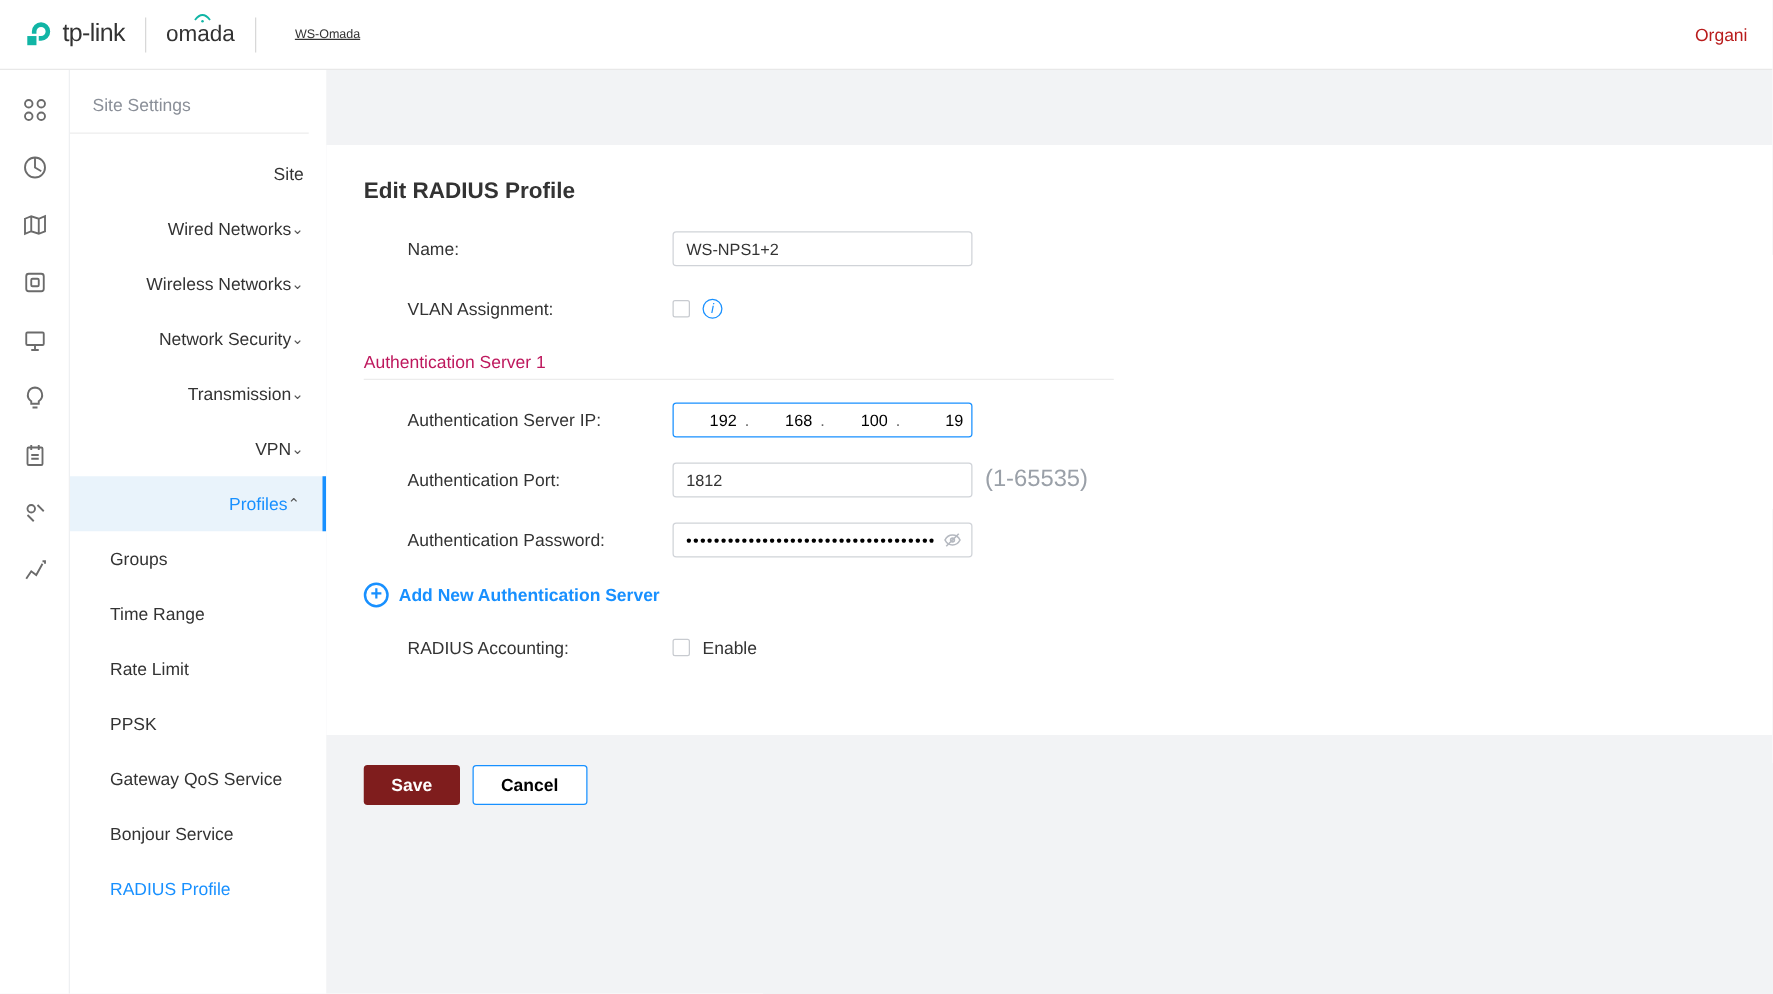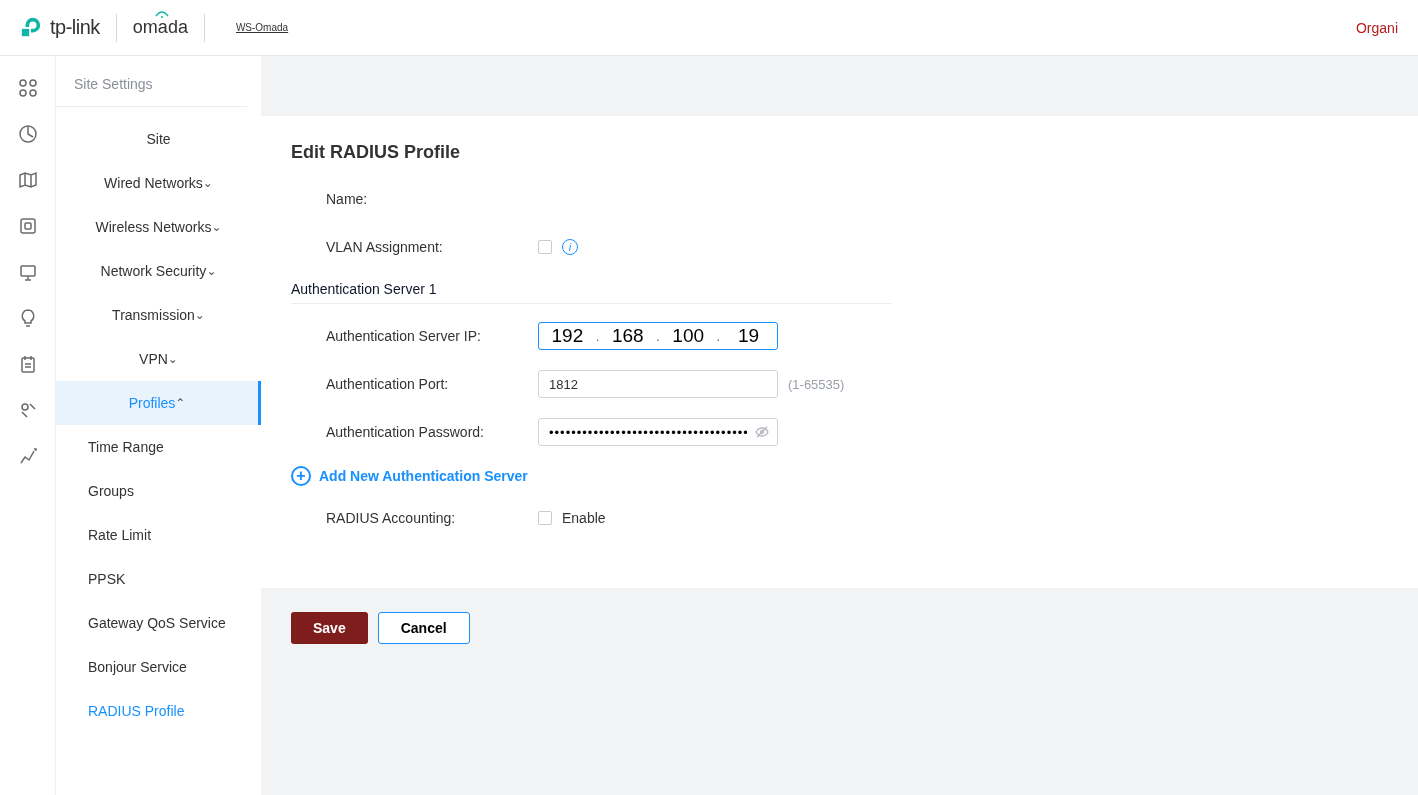--- a/index.html
+++ b/index.html
@@ -15,47 +15,47 @@
     .ws-text { font-size: 10px; color: #333; margin-left: 15px; text-decoration: underline; }
     .header-right { font-size: 14px; color: #b91c1c; }
     
     .body-wrap { display: flex; height: calc(795px - 56px); }
     
     .icon-rail { width: 56px; border-right: 1px solid #eef0f2; display: flex; flex-direction: column; align-items: center; padding-top: 22px; gap: 26px; }
     .rail-icon { width: 20px; height: 20px; color: #6b6b6b; display:flex; align-items:center; justify-content:center; }
     
     .sidebar { width: 205px; padding: 20px 0 20px 0; }
     .side-heading { color: #8a8f98; font-size: 14px; padding: 0 16px 14px 18px; border-bottom: 1px solid #ededed; margin: 0 14px 10px 0; }
-    .side-item { display: flex; align-items: center; justify-content: center; padding: 14px 18px; cursor: pointer; font-size: 14px; color: #333; }
+    .side-item { display: flex; align-items: center; justify-content: flex-end; padding: 14px 18px; cursor: pointer; font-size: 14px; color: #333; }
     .side-item.active { background: #e9f3fb; color: #1890ff; border-right: 3px solid #1890ff; }
     .sub-item { padding: 14px 18px 14px 32px; font-size: 14px; color: #333; cursor: pointer; }
     .sub-item.active { color: #1890ff; }
     .chev { font-size: 12px; color: #555; }
     
     .content { flex: 1; background: #f2f3f5; padding: 0; overflow: auto; }
     .panel { background: #fff; margin: 60px 0 0 0; padding: 26px 30px 36px 30px; }
     .panel-title { font-size: 18px; font-weight: 600; margin-bottom: 22px; }
     
     .form-row { display: flex; align-items: center; margin-bottom: 20px; min-height: 28px; margin-left: 35px; }
     .form-label { width: 212px; font-size: 14px; color: #333; }
     .form-ctrl { display: flex; align-items: center; gap: 10px; }
     
     .text-input { width: 240px; height: 28px; border: 1px solid #d0d3d8; border-radius: 3px; padding: 0 10px; font-size: 13px; color: #333; }
     
     .ip-input { width: 240px; height: 28px; border: 1px solid #1890ff; border-radius: 3px; display: flex; align-items: center; justify-content: space-evenly; font-size: 13px; }
-    .ip-oct { width: 44px; border: none; text-align: center; outline: none; font-size: 19px; }
+    .ip-oct { width: 44px; border: none; text-align: right; outline: none; font-size: 13px; }
     .ip-dot { color: #666; }
     
     .checkbox { width: 14px; height: 14px; border: 1px solid #c8cbd0; border-radius: 2px; background: #fff; display: inline-block; }
     .chk-label { font-size: 14px; color: #333; }
     .info-ic { width: 16px; height: 16px; border: 1px solid #1890ff; border-radius: 50%; color: #1890ff; font-size: 11px; display:flex; align-items:center; justify-content:center; font-style: italic; }
     
-    .section-head { color: #0f172a; font-size: 14px; border-bottom: 1px solid #ececec; padding-bottom: 6px; margin: 4px 0 18px 0; width: 600px; }
-    
-    .hint { color: #9aa0a8; font-size: 13px; }
+    .section-head { color: #be185d; font-size: 14px; border-bottom: 1px solid #ececec; padding-bottom: 6px; margin: 4px 0 18px 0; width: 600px; }
+    
+    .hint { color: #9aa0a8; font-size: 19px; }
     
     .pwd-wrap { position: relative; width: 240px; }
     .pwd-input { width: 240px; height: 28px; border: 1px solid #d0d3d8; border-radius: 3px; padding: 0 30px 0 10px; font-size: 13px; letter-spacing: 1px; }
     .eye-ic { position: absolute; right: 8px; top: 6px; color: #b5b9c0; cursor: pointer; }
     
     .add-link { display: flex; align-items: center; gap: 8px; color: #1890ff; font-weight: 600; cursor: pointer; margin: 4px 0 18px 0; }
     .plus-ic { width: 20px; height: 20px; border: 2px solid #1890ff; border-radius: 50%; display:flex; align-items:center; justify-content:center; font-size: 16px; line-height: 1; }
     
     .buttons { display: flex; gap: 10px; padding: 24px 0 0 30px; }
     .btn { height: 32px; padding: 0 22px; border-radius: 3px; font-size: 14px; font-weight: 600; cursor: pointer; display:flex; align-items:center; }
@@ -169,35 +169,38 @@
         <span class="chev">⌄</span>
       </div>
     <div class="side-item">
         <span>VPN</span>
         <span class="chev">⌄</span>
       </div>
     <div class="side-item active">
         <span>Profiles</span>
         <span class="chev">⌃</span>
       </div>
+    <div class="sub-item">Groups</div>
     <div class="sub-item">Time Range</div>
-    <div class="sub-item">Groups</div>
     <div class="sub-item">Rate Limit</div>
     <div class="sub-item">PPSK</div>
     <div class="sub-item">Gateway QoS Service</div>
     <div class="sub-item">Bonjour Service</div>
     <div class="sub-item active">RADIUS Profile</div>
   </div>
 
   <div class="content">
     <div class="panel">
       <div class="panel-title">Edit RADIUS Profile</div>
 
       <div class="form-row">
         <div class="form-label">Name:</div>
+        <div class="form-ctrl">
+          <input class="text-input" value="WS-NPS1+2" style="">
+        </div>
       </div>
 
       <div class="form-row">
         <div class="form-label">VLAN Assignment:</div>
         <div class="form-ctrl">
           <span class="checkbox"></span>
           <span class="info-ic">i</span>
         </div>
       </div>
 

